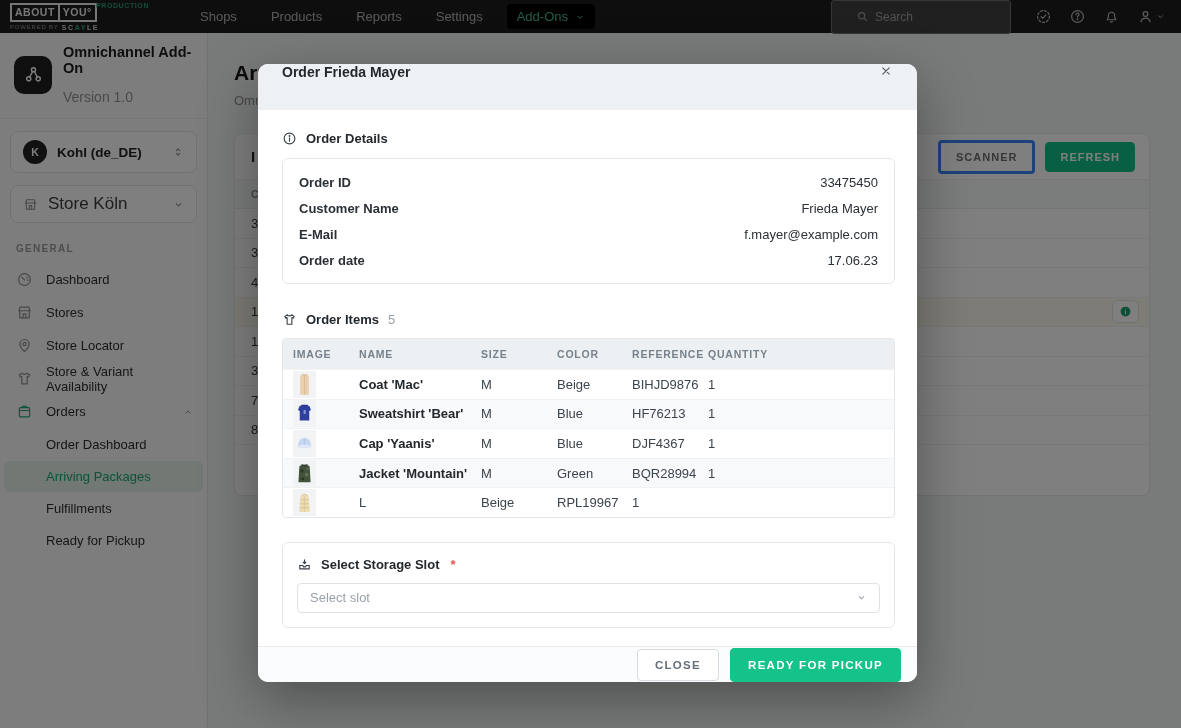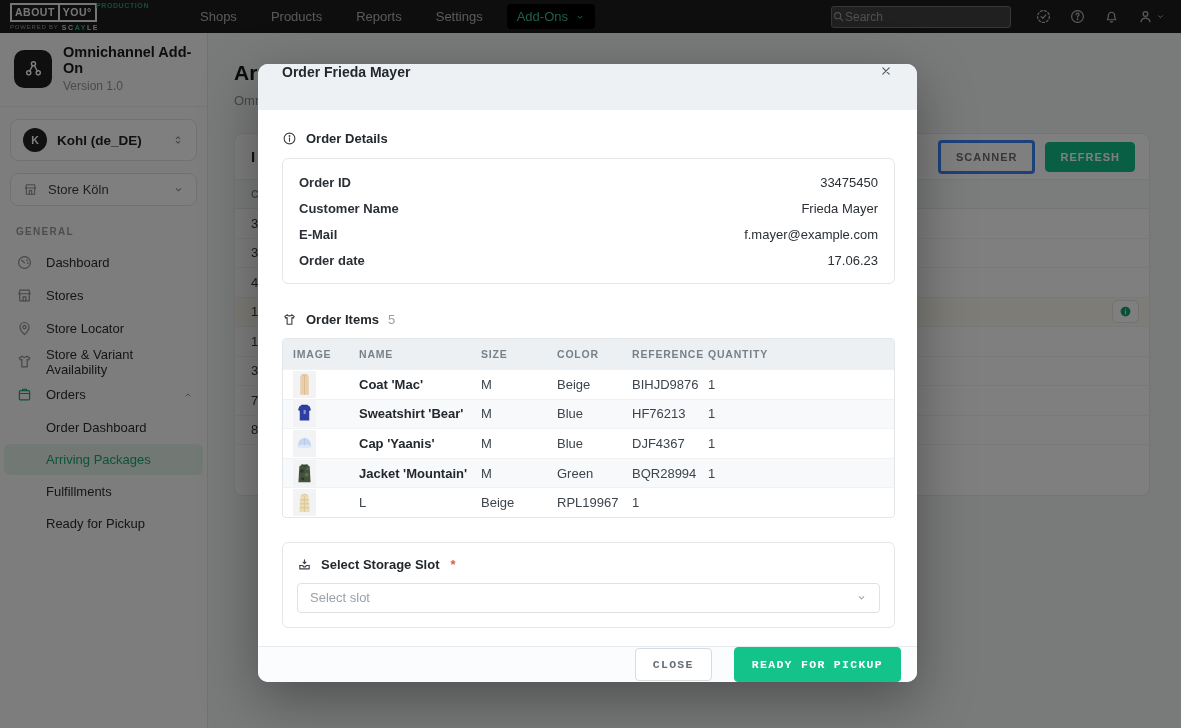--- a/index.html
+++ b/index.html
@@ -13,37 +13,37 @@
   .logo-box { display:inline-flex; border:2px solid #ededed; color:#ededed; font-weight:bold; font-size:10.5px; line-height:1; }
   .logo-seg { padding:2px 3px; letter-spacing:0.5px; }
   .logo-seg + .logo-seg { border-left:2px solid #ededed; }
   .powered { margin-top:2px; font-size:6px; letter-spacing:0.8px; color:#9c9c9c; display:flex; align-items:center; gap:3px; }
   .brand { font-size:7px; font-weight:bold; letter-spacing:1.6px; color:#d2d2d2; }
   .brand .g { color:#2fae7e; }
   .env-label { position:absolute; left:86px; top:0; font-size:7px; font-weight:bold; letter-spacing:0.6px; color:#2b9a6c; white-space:nowrap; }
   .topnav { display:flex; align-items:center; gap:14px; margin-left:52px; }
   .topnav-item { color:#b3b3b3; font-size:13px; padding:5px 10px; cursor:default; }
   .topnav-item.active { background:#000000; color:#46bd8d; border-radius:4px; display:flex; align-items:center; gap:7px; }
-  .search { margin-left:auto; width:180px; height:22px; background:#414141; border:1px solid #6f6f6f; border-radius:3px; display:flex; align-items:center; padding:0 0; color:#9f9f9f; }
+  .search { margin-left:auto; width:180px; height:34px; background:#414141; border:1px solid #6f6f6f; border-radius:3px; display:flex; align-items:center; padding:0 24px; gap:6px; color:#9f9f9f; }
   .search input { flex:1; background:transparent; border:none; outline:none; color:#c0c0c0; font-size:12px; font-family:inherit; min-width:0; }
   .search input::placeholder { color:#9f9f9f; }
   .top-icons { display:flex; align-items:center; gap:17px; margin-left:24px; color:#b6b6b6; }
   .top-icon { display:flex; align-items:center; gap:2px; }
 
   
   .main { display:flex; height:728px; }
   .sidebar { width:208px; flex:none; background:#fbfbfb; border-right:1px solid #e5e5e5; }
   .app-header { display:flex; align-items:center; gap:11px; padding:11px 14px 13px; border-bottom:1px solid #ededed; }
   .app-icon { width:38px; height:38px; background:#1e1e1e; border-radius:10px; color:#fff; display:flex; align-items:center; justify-content:center; flex:none; }
   .app-title { font-size:14.5px; font-weight:bold; color:#1b1b1b; }
-  .app-version { font-size:12px; color:#949494; margin-top:3px; }
+  .app-version { font-size:14px; color:#949494; margin-top:13px; }
   .selector { margin:12px 10px 0; background:#fff; border:1px solid #e2e2e2; border-radius:8px; padding:8px 12px; display:flex; align-items:center; gap:10px; cursor:default; }
   .avatar { width:24px; height:24px; border-radius:50%; background:#222; color:#fff; font-size:10.5px; font-weight:bold; display:flex; align-items:center; justify-content:center; flex:none; }
   .selector-label { flex:1; font-size:13.5px; font-weight:600; color:#222; }
-  .selector-label.light { font-weight:400; color:#3c3c3c; font-size:13px; }
+  .selector-label.light { font-weight:400; color:#3c3c3c; font-size:17px; }
   .sel-icon { color:#8e8e8e; display:flex; }
   .section-label { margin:20px 16px 9px; font-size:10px; font-weight:bold; letter-spacing:1.3px; color:#9b9b9b; }
   .nav-item { display:flex; align-items:center; gap:13px; height:33px; padding:0 14px 0 16px; font-size:13px; font-weight:500; color:#2d2d2d; cursor:default; }
   .nav-item .nicon { color:#8f8f8f; display:flex; }
   .nav-item .nicon.green { color:#1ba873; }
   .nav-chevron { margin-left:auto; color:#8f8f8f; }
   .sub-item { height:31px; margin:1px 4px; padding-left:42px; display:flex; align-items:center; font-size:13px; font-weight:500; color:#2d2d2d; border-radius:6px; cursor:default; }
   .sub-item.active { background:#e4f1e9; color:#1ba873; }
 
   
@@ -87,21 +87,21 @@
   .item-row { height:29.6px; font-size:13px; color:#3c444c; border-top:1px solid #f0f2f4; cursor:default; }
   .item-row.striped { background:#f8f9fb; }
   .item-row > div { padding-left:12px; }
   .item-name { font-weight:bold; color:#23282d; }
   .thumb-cell { padding-left:10px !important; }
   .thumb { width:23px; height:27px; background:#f2f3f5; display:flex; align-items:center; justify-content:center; }
   .storage-card { margin-top:24px; border:1px solid #e3e7ea; border-radius:6px; padding:14px; }
   .required { color:#e5544b; margin-left:2px; }
   .slot-select { margin-top:11px; height:30px; border:1px solid #dde2e6; border-radius:4px; display:flex; align-items:center; padding:0 12px; font-size:13px; color:#99a2aa; cursor:default; }
   .slot-chev { margin-left:auto; color:#99a2aa; display:flex; }
-  .modal-footer { flex:none; height:36px; background:#fbfcfd; border-top:1px solid #e8ebee; display:flex; align-items:center; justify-content:flex-end; gap:22px; padding:0 16px;font-family:Liberation Mono, monospace; }
+  .modal-footer { flex:none; height:36px; background:#fbfcfd; border-top:1px solid #e8ebee; display:flex; align-items:center; justify-content:flex-end; gap:11px; padding:0 16px; }
   .btn-close { background:#fff; border:1px solid #d7dce0; color:#646f79; border-radius:4px; font-size:11.5px; font-weight:bold; letter-spacing:1.3px; padding:9px 17px; font-family:inherit; cursor:default; }
   .btn-primary { background:#14c389; border:1px solid #14c389; color:#fff; border-radius:4px; font-size:11.5px; font-weight:bold; letter-spacing:1.3px; padding:10px 17px; font-family:inherit; cursor:default; }
 </style>
 </head>
 <body>
 
 <div class="topbar">
   <div class="logo-wrap">
     <div class="logo-box">
       <span class="logo-seg">ABOUT</span>

